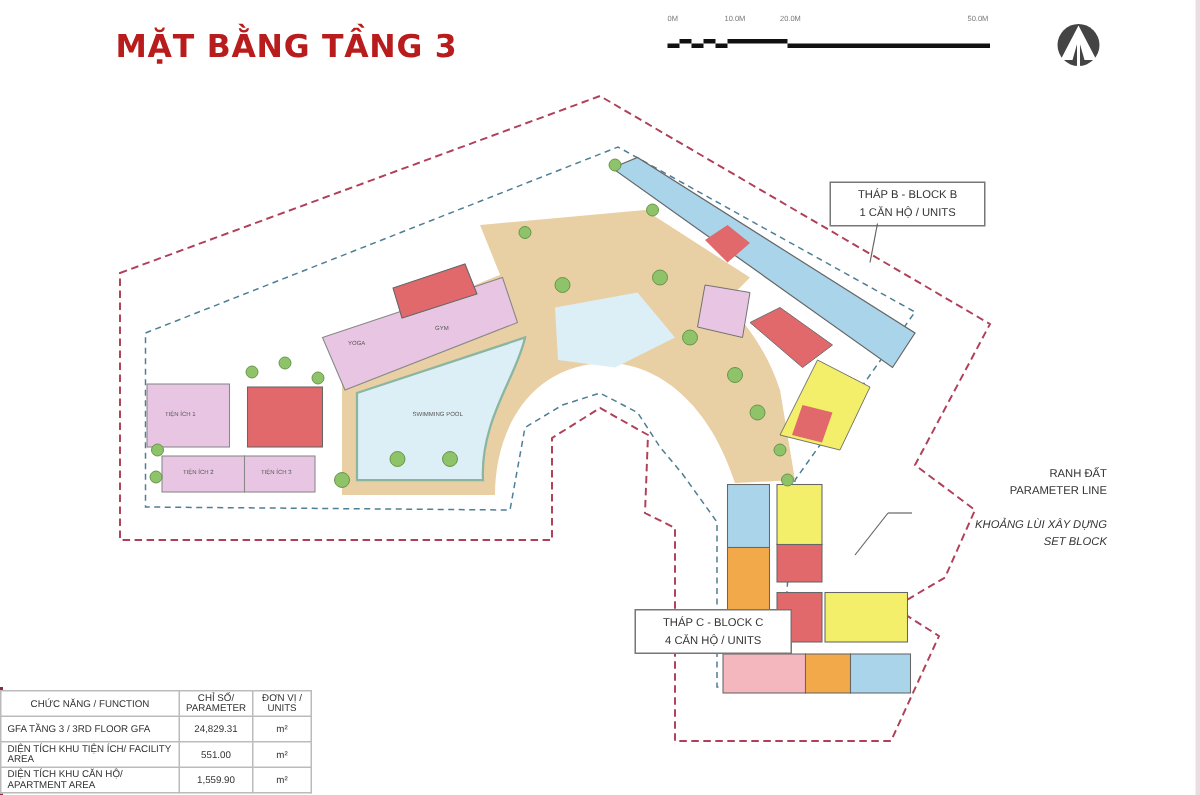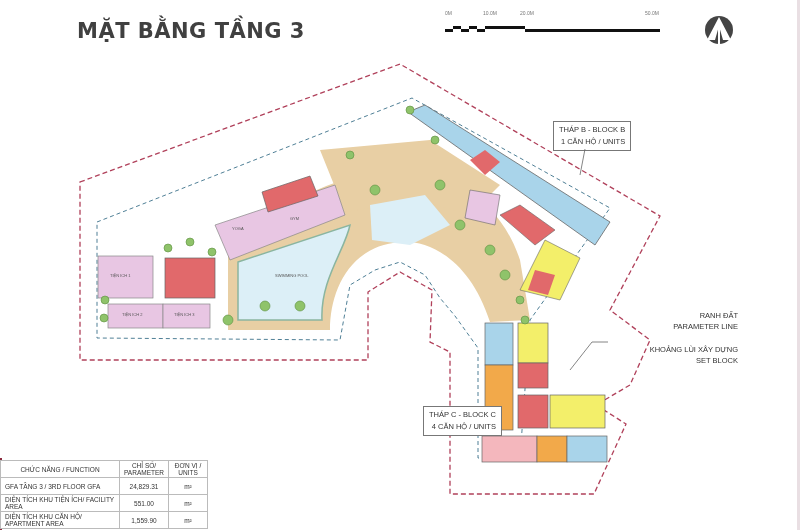--- a/index.html
+++ b/index.html
@@ -1,23 +1,23 @@
 <!DOCTYPE html>
 <html><head>
 <meta charset="utf-8">
 <style>
   html, body { margin:0; padding:0; }
   body { width:800px; height:530px; background:#ffffff; position:relative; overflow:hidden; font-family:"Liberation Sans", sans-serif; }
   .right-edge { position:absolute; right:0; top:0; width:3px; height:530px; background:#e9dfe3; }
-  .title { position:absolute; left:77px; top:19px; font-family:"DejaVu Sans", sans-serif; font-weight:bold; font-size:21px; color:#404040; letter-spacing:0.5px; }
+  .title { position:absolute; left:77px; top:19px; font-family:"DejaVu Sans", sans-serif; font-weight:bold; font-size:21px; color:#b91c1c; letter-spacing:0.5px; }
   .scale { position:absolute; left:440px; top:10px; width:230px; height:30px; }
   .scale .lbl { position:absolute; top:0; font-size:5px; color:#777; }
   .north { position:absolute; left:703px; top:14px; width:32px; height:32px; }
   svg.plan { position:absolute; left:0; top:0; }
-  .callout { position:absolute; background:#fff; border:1px solid #777; font-size:7.5px; color:#333; text-align:right; line-height:12px; padding:2px 5px; }
+  .callout { position:absolute; background:#fff; border:1px solid #777; font-size:7.5px; color:#333; text-align:center; line-height:12px; padding:2px 18px; }
   .legend-text { position:absolute; font-size:7.5px; color:#333; text-align:right; line-height:11px; }
   .tiny { font-size:4px; fill:#555; font-family:"Liberation Sans", sans-serif; }
   table.stats { position:absolute; left:0; top:460px; border-collapse:collapse; font-size:6.5px; color:#333; background:#fff; }
   table.stats td, table.stats th { border:1px solid #bbb; padding:1px 4px; height:14px; }
   table.stats th { font-weight:normal; text-align:center; }
   table.stats td.num, table.stats td.unit { text-align:center; }
   .table-edge { position:absolute; left:0; top:458px; width:2px; height:72px; background:#8b2a3d; }
 </style>
 </head>
 <body>
@@ -127,21 +127,21 @@
 </svg>
 <div class="callout" style="left:382px;top:406px;margin-left:41px;">
   <div>THÁP C - BLOCK C</div>
   <div>4 CĂN HỘ / UNITS</div>
 </div>
 
 <div class="legend-text" style="left:620px;top:310px;width:118px;">
   <div>RANH ĐẤT</div>
   <div>PARAMETER LINE</div>
 </div>
-<div class="legend-text" style="left:598px;top:344px;width:140px;">
+<div class="legend-text" style="left:598px;top:344px;width:140px;font-style:italic;">
   <div>KHOẢNG LÙI XÂY DỰNG</div>
   <div>SET BLOCK</div>
 </div>
 
 <div class="table-edge"></div>
 <table class="stats">
   <tbody>
       <tr>
     <th style="width:110px">CHỨC NĂNG / FUNCTION</th>
     <th style="width:40px">CHỈ SỐ/ PARAMETER</th>

